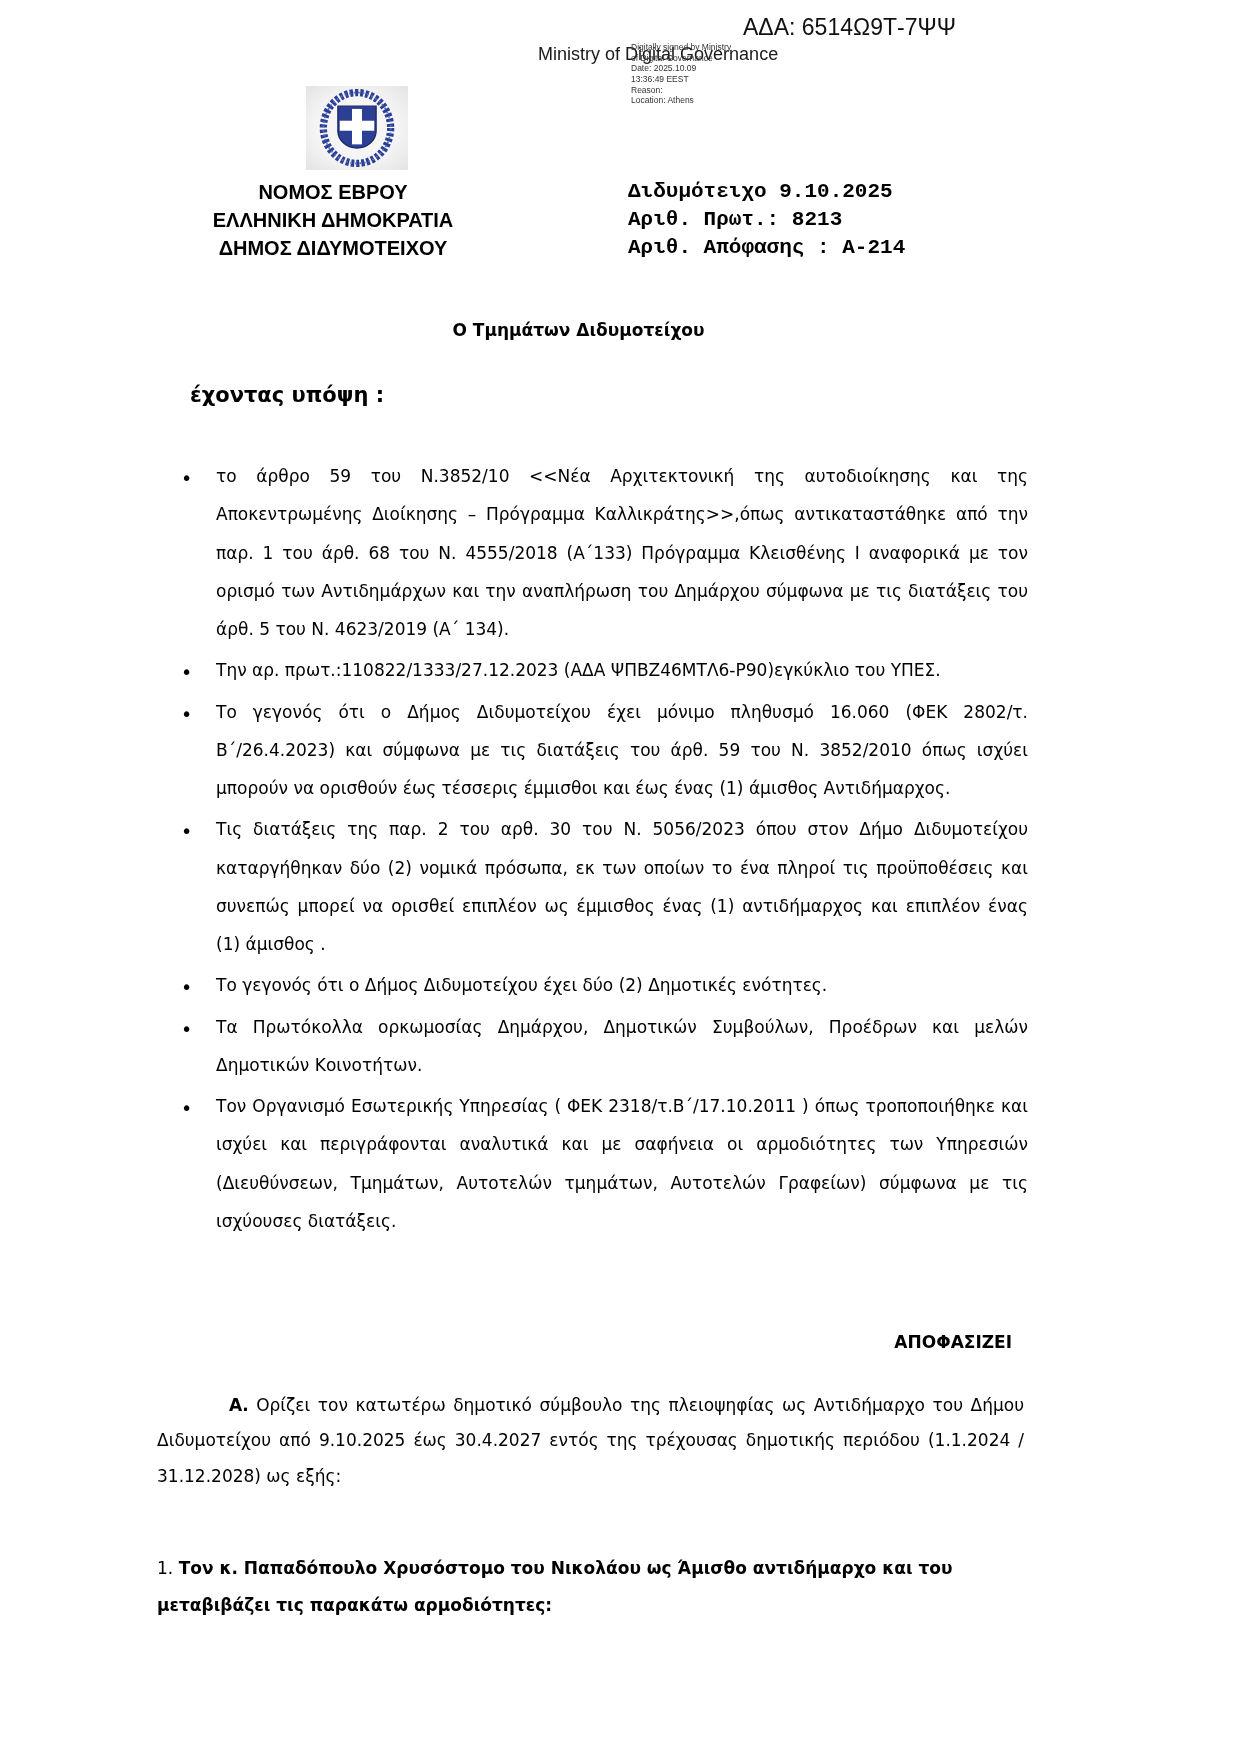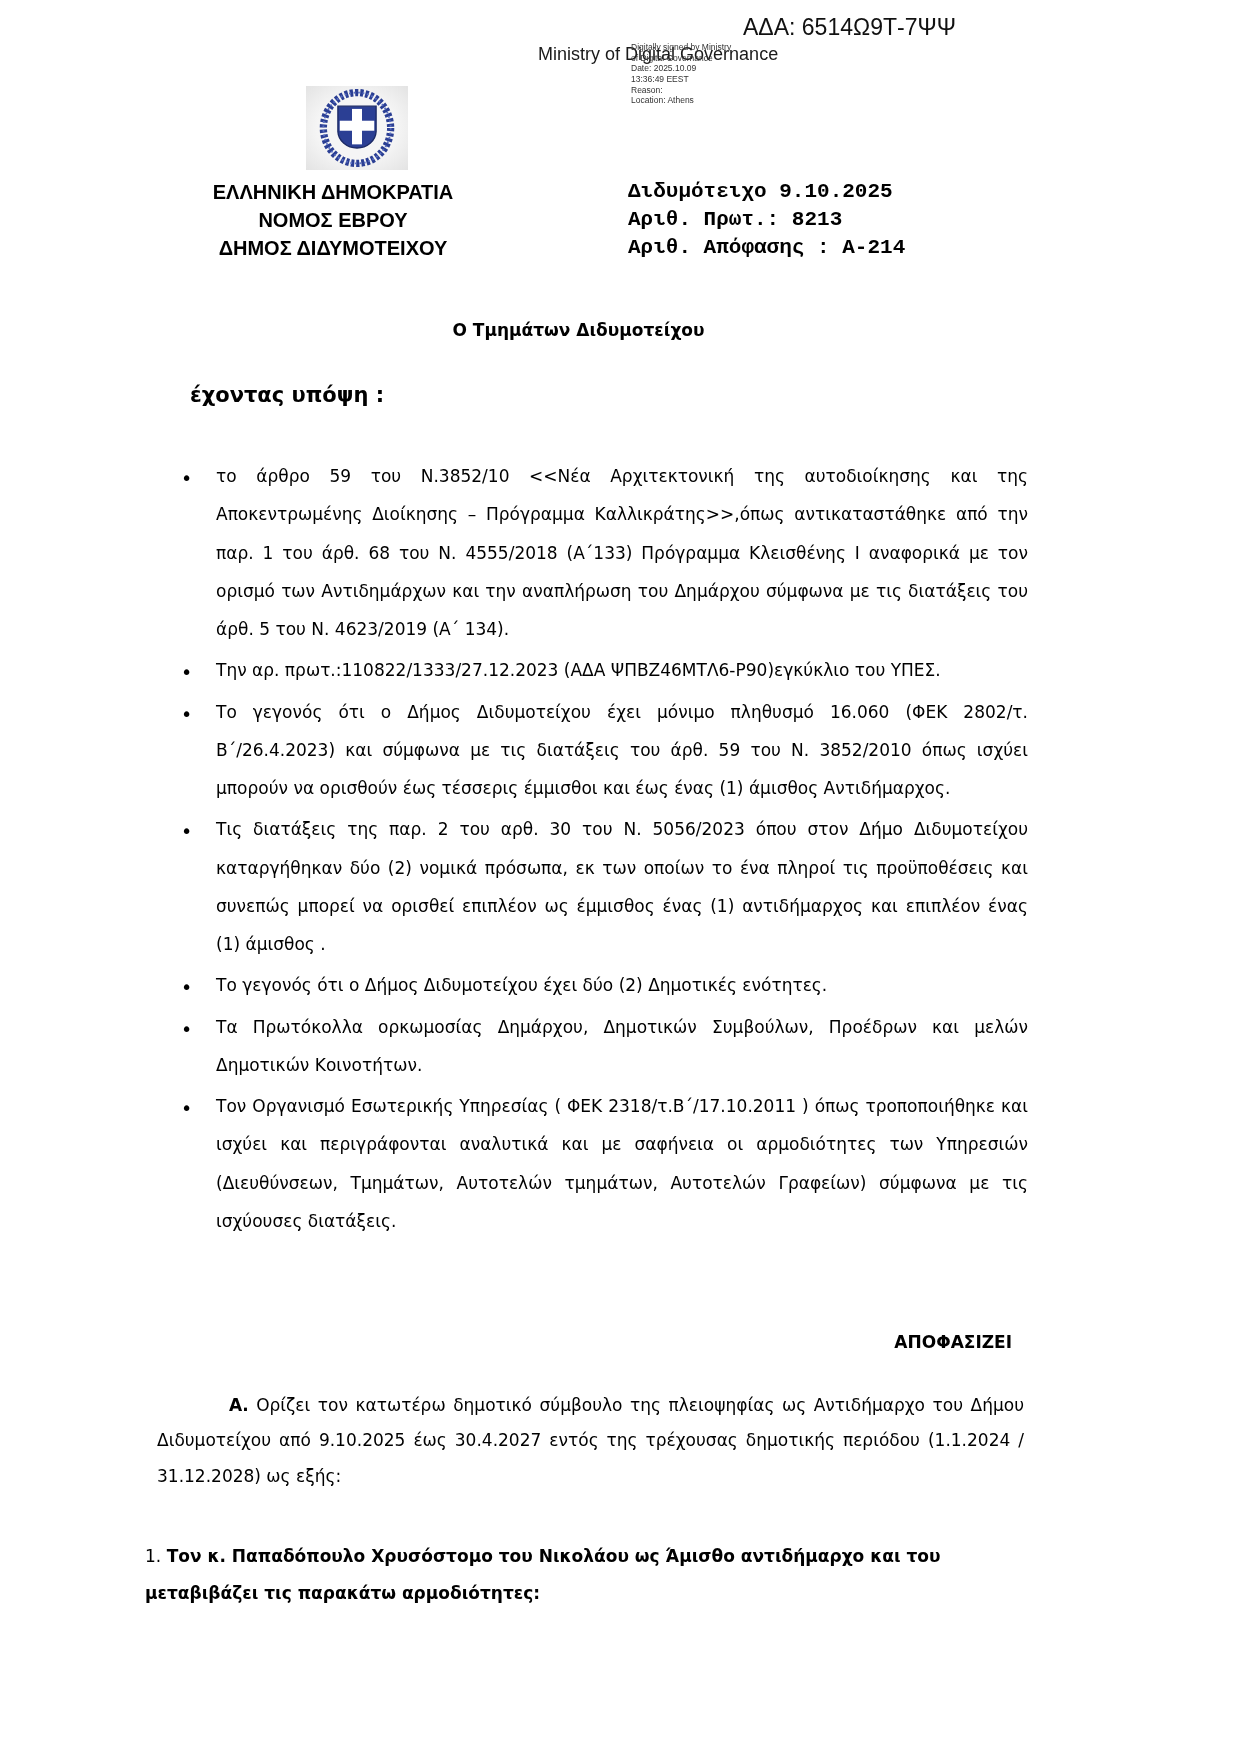--- a/index.html
+++ b/index.html
@@ -74,21 +74,21 @@
     text-align:right;font-weight:bold;font-size:17px;
   }
   .para-a{
     position:absolute;left:145px;top:1376px;width:867px;
     font-size:17px;line-height:2.08;text-align:justify;
     text-indent:72px;margin:12px;
   }
   .para-a .a-label{font-weight:bold;}
   .item-1{
     position:absolute;left:145px;top:1538px;width:880px;
-    font-size:17px;line-height:2.15;text-align:left;margin:0;
+    font-size:17px;line-height:2.15;text-align:left;margin:12px;
   }
   .item-1 .num{font-weight:normal;}
   .item-1 .item-text{font-weight:bold;}
 </style>
 </head>
 <body>
 
 <div class="page">
 
   <div class="ada">ΑΔΑ: 6514Ω9Τ-7ΨΨ</div>
@@ -111,22 +111,22 @@
     <svg width="92" height="80" viewBox="0 0 100 88" aria-hidden="true">
       <ellipse cx="50" cy="44" rx="37" ry="39" fill="none" stroke="#2b3f94" stroke-width="8" stroke-dasharray="3.5 2.2"></ellipse>
       <ellipse cx="50" cy="44" rx="37" ry="39" fill="none" stroke="#5a6fc0" stroke-width="2" stroke-dasharray="2 3"></ellipse>
       <path d="M29 20 h42 v28 a21 19 0 0 1 -21 18 a21 19 0 0 1 -21 -18 z" fill="#2b3f94" stroke="#1c2a66" stroke-width="1.5"></path>
       <rect x="44.5" y="23" width="11" height="39" fill="#ffffff"></rect>
       <rect x="31" y="36" width="38" height="11" fill="#ffffff"></rect>
     </svg>
   </div>
 
   <div class="hdr-left">
+    <span>ΝΟΜΟΣ ΕΒΡΟΥ</span>
     <span>ΕΛΛΗΝΙΚΗ  ΔΗΜΟΚΡΑΤΙΑ</span>
-    <span>ΝΟΜΟΣ ΕΒΡΟΥ</span>
     <span>ΔΗΜΟΣ ΔΙΔΥΜΟΤΕΙΧΟΥ</span>
   </div>
   <div class="hdr-right">
     <span>Διδυμότειχο 9.10.2025</span>
     <span>Αριθ. Πρωτ.: 8213</span>
     <span>Αριθ. Απόφασης : Α-214</span>
   </div>
 
   <div class="doc-title">Ο Τμημάτων Διδυμοτείχου</div>
   <div class="preamble">έχοντας υπόψη :</div>

